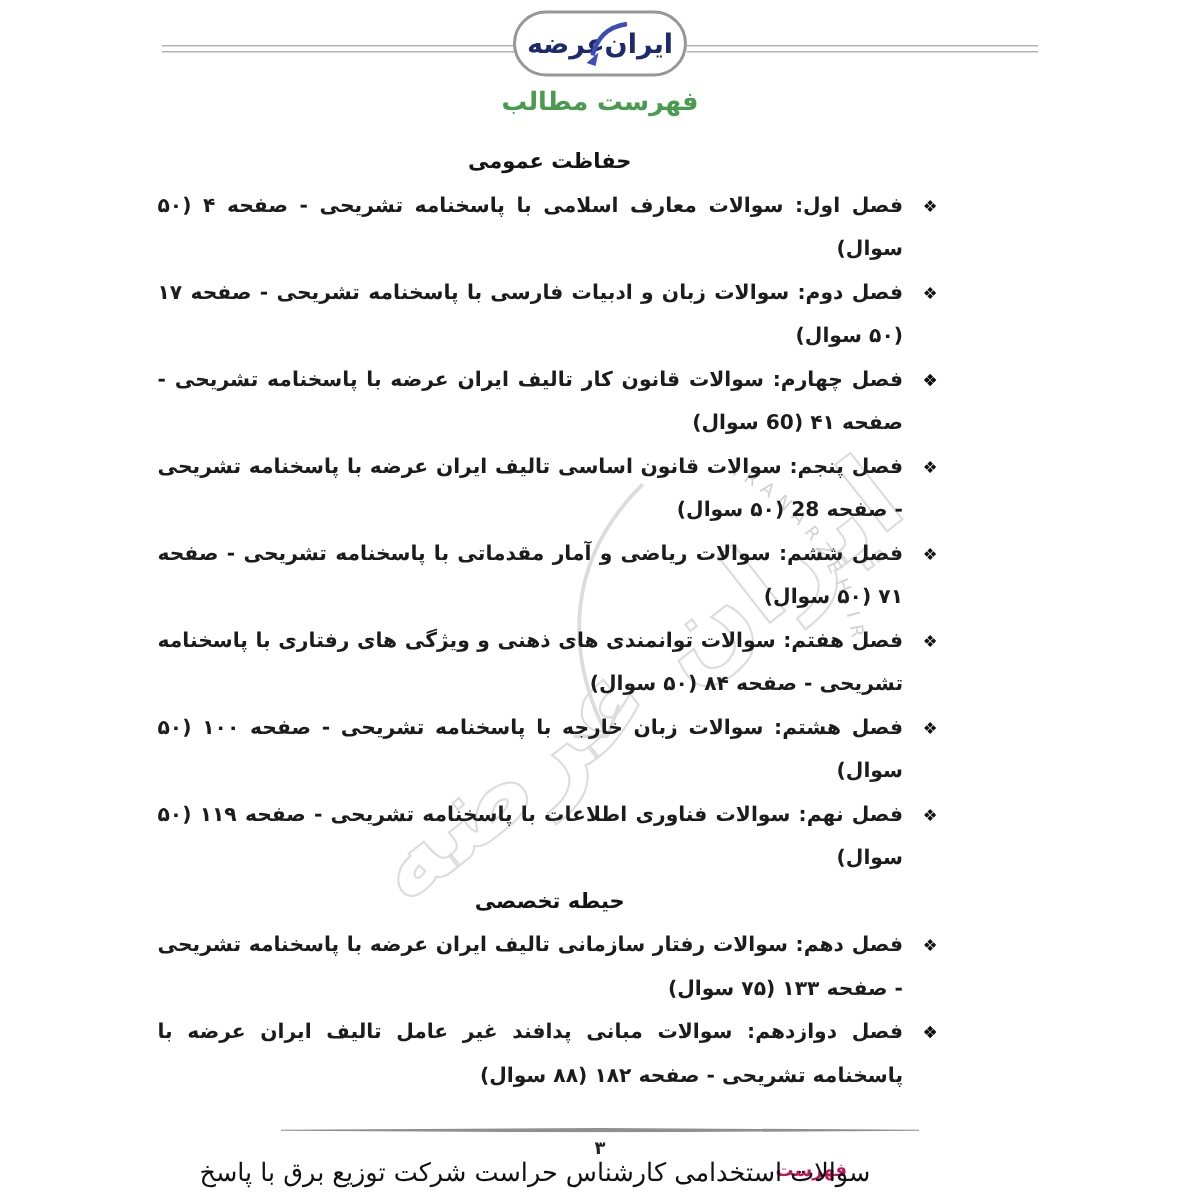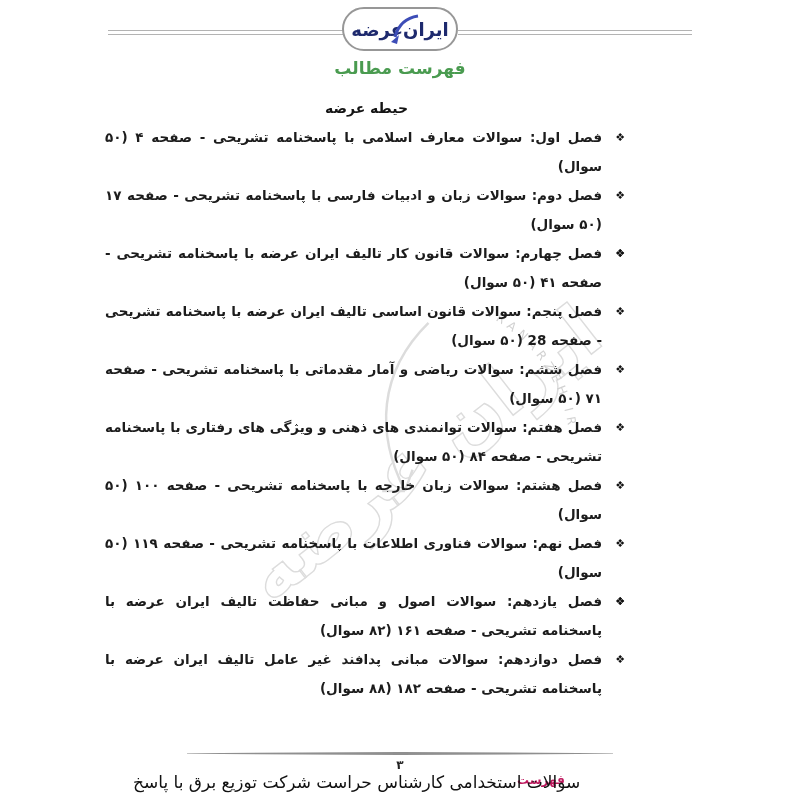--- a/index.html
+++ b/index.html
@@ -118,31 +118,32 @@
     </defs>
     <text font-size="12" fill="#cccccc" letter-spacing="5">
       <textPath href="#wm-ring" startOffset="18%">IRANARZEH.IR</textPath>
     </text>
   </g>
 </svg>
 
 <div class="toc-title">فهرست مطالب</div>
 
 <div class="content">
-    <div class="section-heading">حیطه عرضه</div>
+    <div class="section-heading">حفاظت عمومی</div>
     <div class="toc-item"><span class="bullet">❖</span><span>فصل اول: سوالات معارف اسلامی با پاسخنامه تشریحی - صفحه ۴ (۵۰ سوال)</span></div>
     <div class="toc-item"><span class="bullet">❖</span><span>فصل دوم: سوالات زبان و ادبیات فارسی با پاسخنامه تشریحی - صفحه ۱۷ (۵۰ سوال)</span></div>
     <div class="toc-item"><span class="bullet">❖</span></div>
-    <div class="toc-item"><span class="bullet">❖</span><span>فصل چهارم: سوالات قانون کار تالیف ایران عرضه با پاسخنامه تشریحی - صفحه ۴۱ (۵۰ سوال)</span></div>
+    <div class="toc-item"><span class="bullet">❖</span><span>فصل چهارم: سوالات قانون کار تالیف ایران عرضه با پاسخنامه تشریحی - صفحه ۴۱ (60 سوال)</span></div>
     <div class="toc-item"><span class="bullet">❖</span><span>فصل پنجم: سوالات قانون اساسی تالیف ایران عرضه با پاسخنامه تشریحی - صفحه 28 (۵۰ سوال)</span></div>
     <div class="toc-item"><span class="bullet">❖</span><span>فصل ششم: سوالات ریاضی و آمار مقدماتی با پاسخنامه تشریحی - صفحه ۷۱ (۵۰ سوال)</span></div>
     <div class="toc-item"><span class="bullet">❖</span><span>فصل هفتم: سوالات توانمندی های ذهنی و ویژگی های رفتاری با پاسخنامه تشریحی - صفحه ۸۴ (۵۰ سوال)</span></div>
     <div class="toc-item"><span class="bullet">❖</span><span>فصل هشتم: سوالات زبان خارجه با پاسخنامه تشریحی - صفحه ۱۰۰ (۵۰ سوال)</span></div>
     <div class="toc-item"><span class="bullet">❖</span><span>فصل نهم: سوالات فناوری اطلاعات با پاسخنامه تشریحی - صفحه ۱۱۹ (۵۰ سوال)</span></div>
+    <div class="section-heading">حیطه تخصصی</div>
+    <div class="toc-item"><span class="bullet">❖</span><span>فصل دهم: سوالات رفتار سازمانی تالیف ایران عرضه با پاسخنامه تشریحی - صفحه ۱۳۳ (۷۵ سوال)</span></div>
     <div class="toc-item"><span class="bullet">❖</span></div>
-    <div class="toc-item"><span class="bullet">❖</span><span>فصل یازدهم: سوالات اصول و مبانی حفاظت تالیف ایران عرضه با پاسخنامه تشریحی - صفحه ۱۶۱ (۸۲ سوال)</span></div>
     <div class="toc-item"><span class="bullet">❖</span><span>فصل دوازدهم: سوالات مبانی پدافند غیر عامل تالیف ایران عرضه با پاسخنامه تشریحی - صفحه ۱۸۲ (۸۸ سوال)</span></div>
   </div>
 
 <div class="footer-sep"></div>
 <div class="page-num">۳</div>
 <div class="footer-right">فهرست</div>
 <div class="footer-left">سوالات استخدامی کارشناس حراست شرکت توزیع برق با پاسخ</div>
 
 </body></html>

